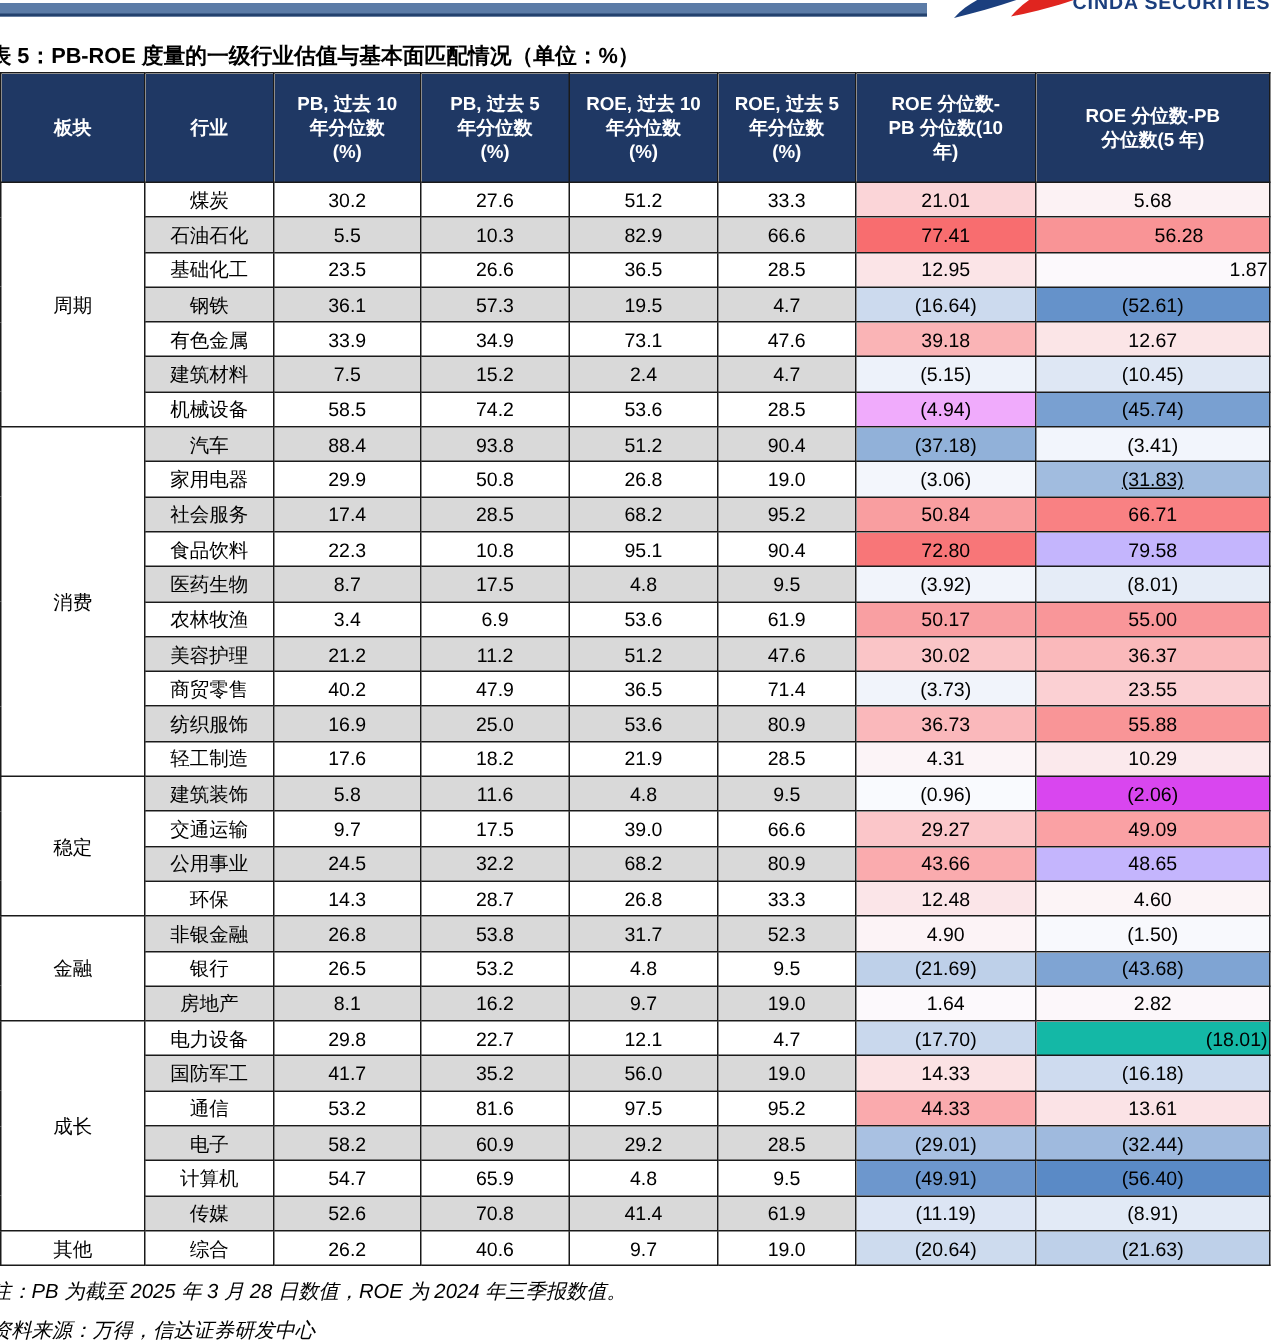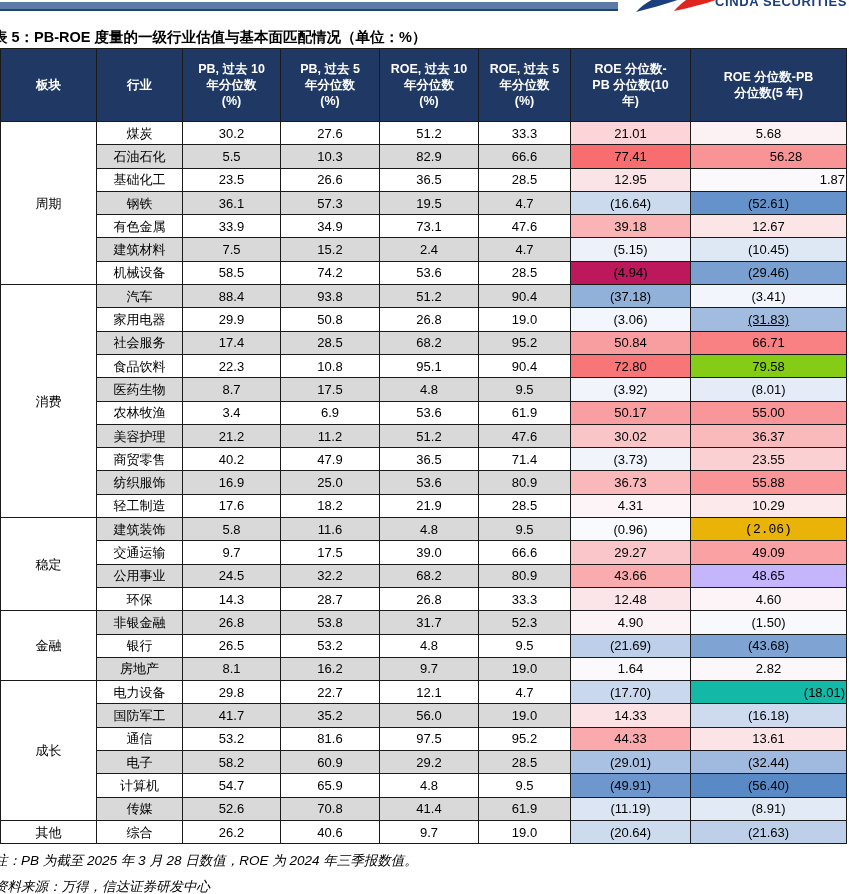--- a/index.html
+++ b/index.html
@@ -152,22 +152,22 @@
         <td class="stripe">4.7</td>
         <td style="background: rgb(237, 242, 250);">(5.15)</td>
         <td style="background: rgb(222, 231, 244);">(10.45)</td>
       </tr>
       <tr>
         <td>机械设备</td>
         <td>58.5</td>
         <td>74.2</td>
         <td>53.6</td>
         <td>28.5</td>
-        <td style="background: #be185d;">(4.94)</td>
-        <td style="background: rgb(121, 160, 209);">(29.46)</td>
+        <td style="background: #f0abfc;">(4.94)</td>
+        <td style="background: rgb(121, 160, 209);">(45.74)</td>
       </tr>
       <tr>
         <td rowspan="10" class="sector">消费</td>
         <td class="stripe">汽车</td>
         <td class="stripe">88.4</td>
         <td class="stripe">93.8</td>
         <td class="stripe">51.2</td>
         <td class="stripe">90.4</td>
         <td style="background: rgb(145, 177, 217);">(37.18)</td>
         <td style="background: rgb(242, 245, 252);">(3.41)</td>
@@ -190,21 +190,21 @@
         <td style="background: rgb(249, 158, 160);">50.84</td>
         <td style="background: rgb(249, 129, 131);">66.71</td>
       </tr>
       <tr>
         <td>食品饮料</td>
         <td>22.3</td>
         <td>10.8</td>
         <td>95.1</td>
         <td>90.4</td>
         <td style="background: rgb(248, 118, 120);">72.80</td>
-        <td style="background: #84cc16;">79.58</td>
+        <td style="background: #c4b5fd;">79.58</td>
       </tr>
       <tr>
         <td class="stripe">医药生物</td>
         <td class="stripe">8.7</td>
         <td class="stripe">17.5</td>
         <td class="stripe">4.8</td>
         <td class="stripe">9.5</td>
         <td style="background: rgb(241, 244, 251);">(3.92)</td>
         <td style="background: rgb(229, 236, 247);">(8.01)</td>
       </tr>
@@ -254,21 +254,21 @@
         <td style="background: rgb(251, 233, 236);">10.29</td>
       </tr>
       <tr>
         <td rowspan="4" class="sector">稳定</td>
         <td class="stripe">建筑装饰</td>
         <td class="stripe">5.8</td>
         <td class="stripe">11.6</td>
         <td class="stripe">4.8</td>
         <td class="stripe">9.5</td>
         <td style="background: rgb(249, 250, 254);">(0.96)</td>
-        <td style="background: #eab308; font-family: Liberation Mono, monospace;">(2.06)</td>
+        <td style="background: #d946ef;">(2.06)</td>
       </tr>
       <tr>
         <td>交通运输</td>
         <td>9.7</td>
         <td>17.5</td>
         <td>39.0</td>
         <td>66.6</td>
         <td style="background: rgb(251, 198, 201);">29.27</td>
         <td style="background: rgb(250, 161, 164);">49.09</td>
       </tr>

